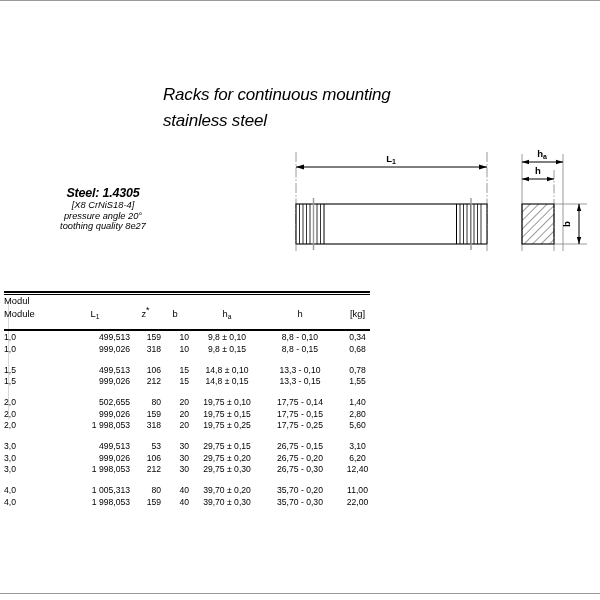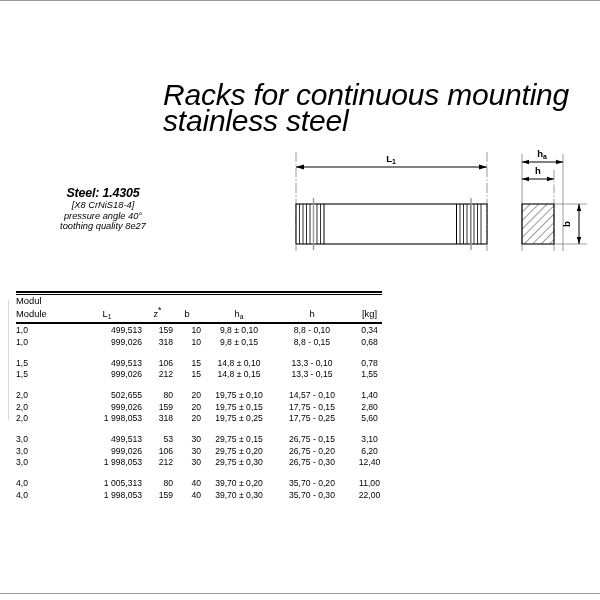--- a/index.html
+++ b/index.html
@@ -37,21 +37,21 @@
     background: #d8d8d8;
   }
 
   
   .title {
     position: absolute;
     left: 163px;
     top: 82px;
     width: 430px;
     font-style: italic;
-    font-size: 30px;
+    font-size: 17px;
     line-height: 26px;
     letter-spacing: -0.2px;
     white-space: pre-line;
   }
 
   
   .steel-block {
     position: absolute;
     left: 20px;
     top: 186px;
@@ -77,21 +77,21 @@
     left: 282px;
     top: 146px;
     width: 316px;
     height: 124px;
   }
   .drawing svg { display: block; }
 
   
   .table-wrap {
     position: absolute;
-    left: 16px;
+    left: 4px;
     top: 291px;
     width: 366px;
   }
   .rule-double-outer {
     height: 2px;
     background: #000;
   }
   .rule-double-inner {
     height: 1px;
     background: #000;
@@ -118,21 +118,21 @@
   .c-l1    { width: 70px;  text-align: right;  padding-right: 5px; }
   .c-z     { width: 31px;  text-align: right;  padding-right: 4px; }
   .c-b     { width: 28px;  text-align: right;  padding-right: 6px; }
   .c-ha    { width: 76px;  text-align: center; }
   .c-h     { width: 70px;  text-align: center; }
   .c-kg    { width: 45px;  text-align: center; margin-top: 22px; }
 
   thead .c-mod { font-weight: bold; font-size: 9.4px; }
   thead td { font-weight: bold; font-size: 9.4px; }
   thead .hrow1 td { padding-bottom: 1px; }
-  thead .hrow2 td { padding-bottom: 3px; }
+  thead .hrow2 td { padding-bottom: 10px; }
   .hrow1 td { height: 11px; }
   .hrow2 td { height: 12px; }
 
   tbody tr.data td { height: 11.3px; }
   tbody tr.gap td  { height: 9px; }
 
   sub { font-size: 0.72em; vertical-align: baseline; position: relative; top: 2px; }
   .sup-star { font-size: 0.95em; vertical-align: super; line-height: 0; }
 </style>
 </head>
@@ -143,21 +143,21 @@
   <div class="edge-rule-top"></div>
   <div class="edge-rule-bottom"></div>
   <div class="edge-rule-left"></div>
 
   <div class="title"><span>Racks for continuous mounting</span>
 <span>stainless steel</span></div>
 
   <div class="steel-block">
     <div class="steel-title">Steel: 1.4305</div>
     <div class="steel-line">[X8 CrNiS18-4]</div>
-    <div class="steel-line">pressure angle 40°</div>
+    <div class="steel-line">pressure angle 20°</div>
     <div class="steel-line">toothing quality 8e27</div>
   </div>
 
   <div class="drawing">
     <svg width="316" height="124" viewBox="0 0 316 124">
       <defs>
         <pattern id="hatch" width="6" height="6" patternTransform="rotate(45)" patternUnits="userSpaceOnUse">
           <line x1="0" y1="0" x2="0" y2="6" stroke="#000" stroke-width="0.8"></line>
         </pattern>
       </defs>
@@ -312,21 +312,21 @@
             <td class="c-ha">&nbsp;</td>
             <td class="c-h">&nbsp;</td>
             <td class="c-kg">&nbsp;</td>
           </tr>
           <tr class="data">
             <td class="c-mod">2,0</td>
             <td class="c-l1">502,655</td>
             <td class="c-z">80</td>
             <td class="c-b">20</td>
             <td class="c-ha">19,75 ± 0,10</td>
-            <td class="c-h">14,57 - 0,10</td>
+            <td class="c-h">17,75 - 0,14</td>
             <td class="c-kg">1,40</td>
           </tr>
           <tr class="data">
             <td class="c-mod">2,0</td>
             <td class="c-l1">999,026</td>
             <td class="c-z">159</td>
             <td class="c-b">20</td>
             <td class="c-ha">19,75 ± 0,15</td>
             <td class="c-h">17,75 - 0,15</td>
             <td class="c-kg">2,80</td>

